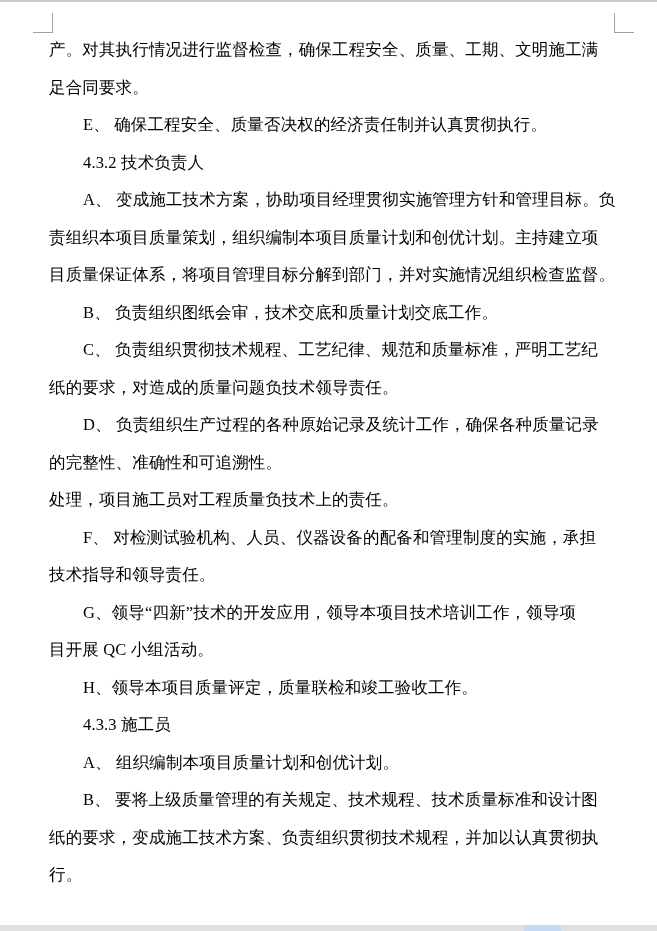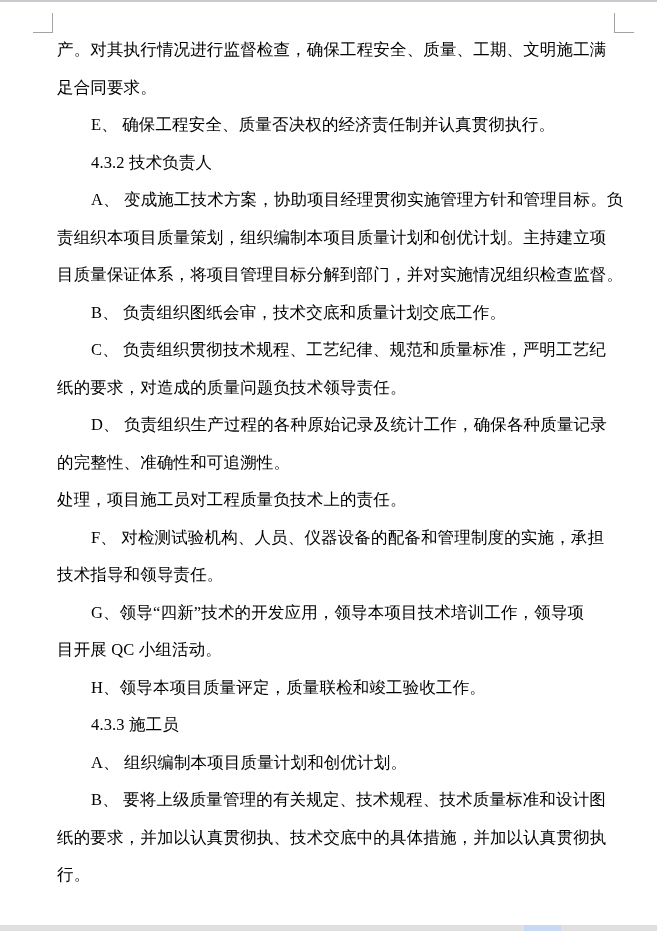--- a/index.html
+++ b/index.html
@@ -44,21 +44,20 @@
     top: 31px;
     width: 578px;
     color: #000000;
     font-size: 16.5px;
     letter-spacing: 0.15px;
   }
   .line {
     height: 37.5px;
     line-height: 37.5px;
     white-space: pre;
-    margin-left: 8px;
   }
   .line.indent {
     padding-left: 34px;
   }
   .h-scrollbar {
     position: absolute;
     left: 0;
     top: 925px;
     width: 657px;
     height: 6px;
@@ -96,19 +95,19 @@
     <div class="line">的完整性、准确性和可追溯性。</div>
     <div class="line">处理，项目施工员对工程质量负技术上的责任。</div>
     <div class="line indent">F、 对检测试验机构、人员、仪器设备的配备和管理制度的实施，承担</div>
     <div class="line">技术指导和领导责任。</div>
     <div class="line indent">G、领导“四新”技术的开发应用，领导本项目技术培训工作，领导项</div>
     <div class="line">目开展 QC 小组活动。</div>
     <div class="line indent">H、领导本项目质量评定，质量联检和竣工验收工作。</div>
     <div class="line indent">4.3.3 施工员</div>
     <div class="line indent">A、 组织编制本项目质量计划和创优计划。</div>
     <div class="line indent">B、 要将上级质量管理的有关规定、技术规程、技术质量标准和设计图</div>
-    <div class="line">纸的要求，并加以认真贯彻执、技术交底中的具体措施，并加以认真贯彻执</div>
+    <div class="line">纸的要求，变成施工技术方案、负责组织贯彻技术规程，并加以认真贯彻执</div>
     <div class="line">行。</div>
   </div>
 
 <div class="h-scrollbar" style="background: rgb(224, 224, 224);">
   <div class="h-scrollbar-thumb" style="background: rgb(198, 216, 244);"></div>
 </div>
 
 </body></html>

